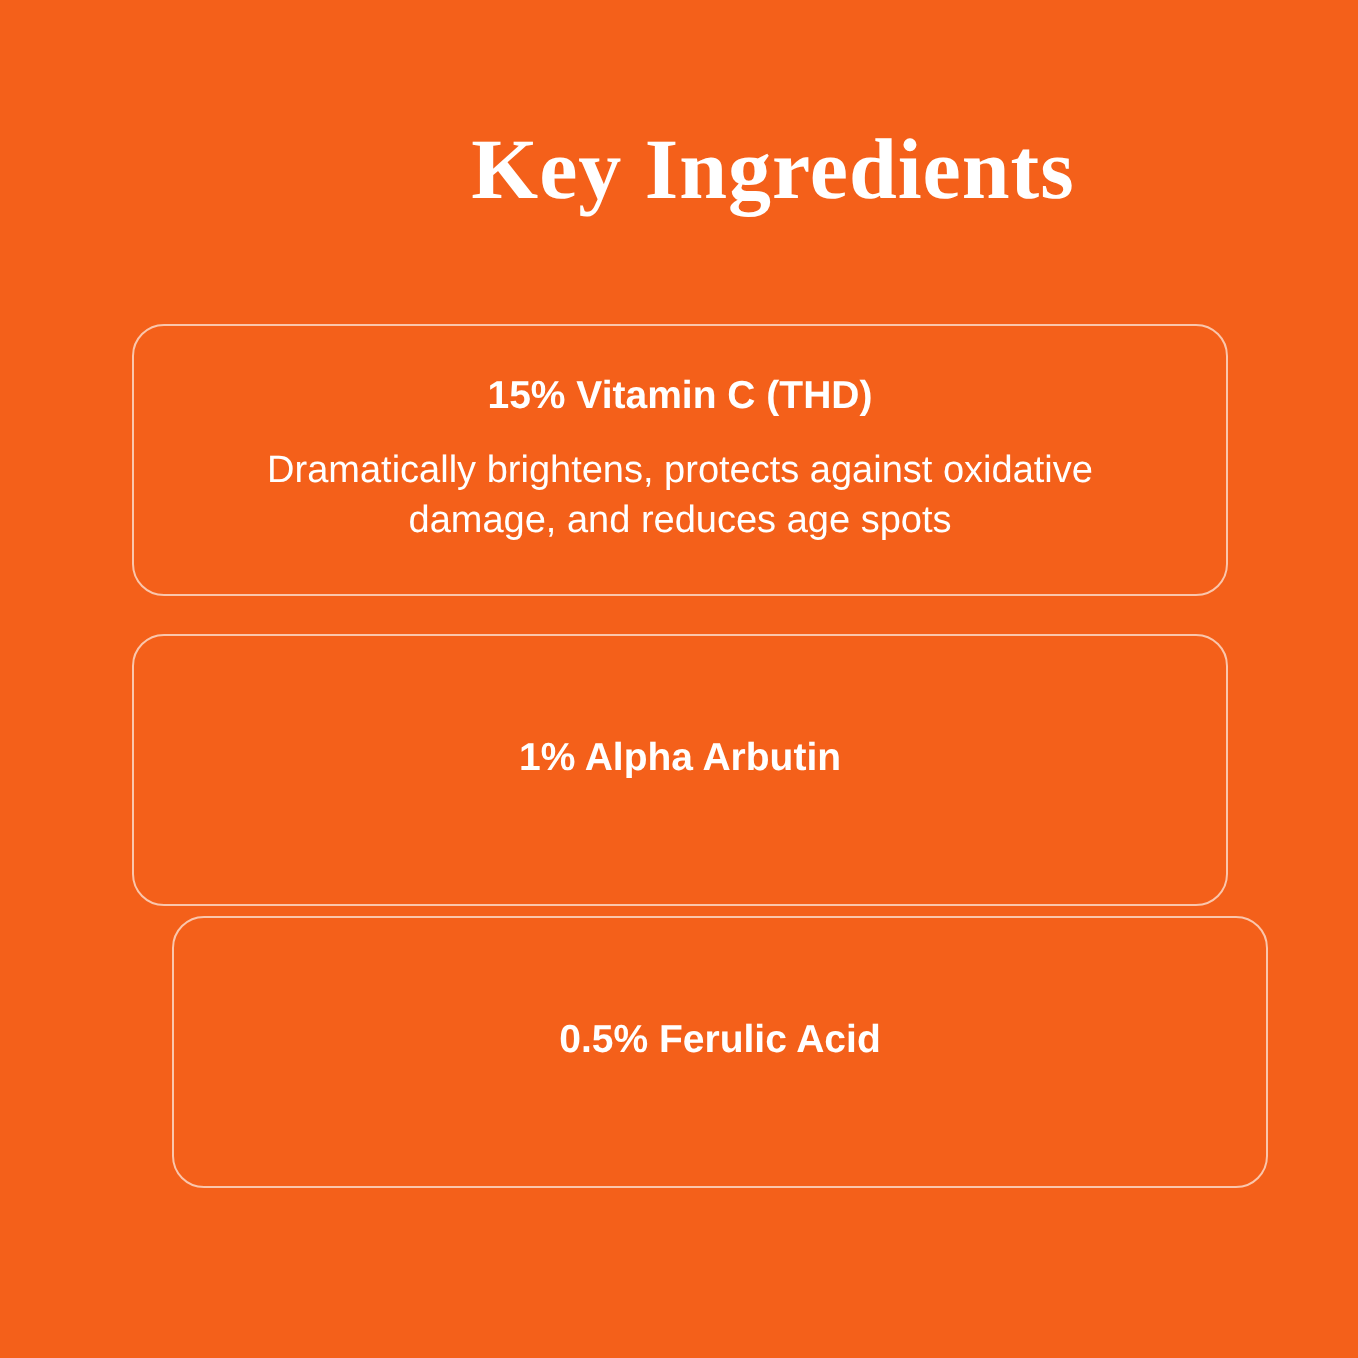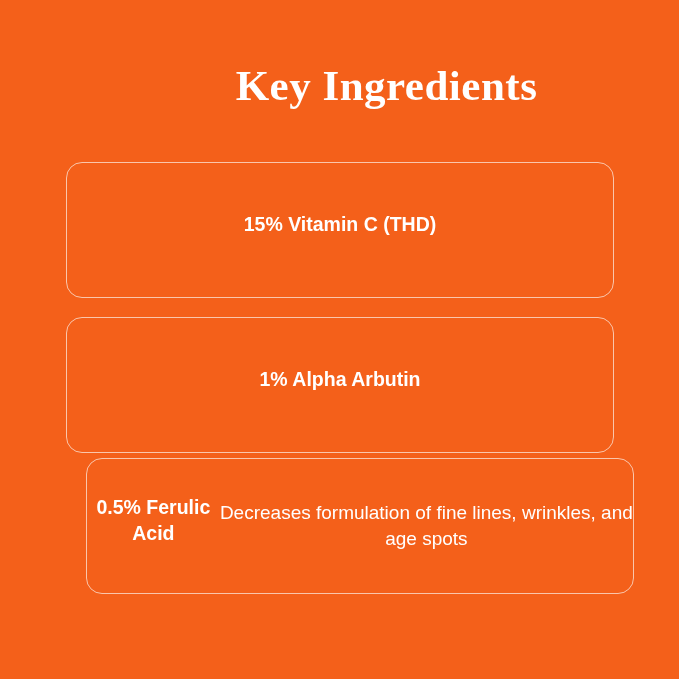--- a/index.html
+++ b/index.html
@@ -39,20 +39,21 @@
     top: 162px;
     left: 66px;
     width: 548px;
   }
   .card {
     box-sizing: border-box;
     border: 1px solid #FAC6AC;
     border-radius: 16px;
     width: 548px;
     display: flex;
+    flex-direction: column;
     align-items: center;
     justify-content: center;
     text-align: center;
     color: #FFFFFF;
   }
   .card-1 { height: 136px; margin-bottom: 19px; }
   .card-2 { height: 136px; margin-bottom: 5px; }
   .card-3 { height: 136px; margin-left: 20px; }
   .card-heading {
     font-size: 19.5px;
@@ -73,25 +74,25 @@
 <body>
 
 <div class="page">
 
   <div class="title">Key Ingredients</div>
 
   <div class="cards">
 
     <div class="card card-1">
       <div class="card-heading">15% Vitamin C (THD)</div>
+      <div class="card-body">Dramatically brightens, protects against oxidative damage, and reduces age spots</div>
     </div>
 
     <div class="card card-2">
       <div class="card-heading">1% Alpha Arbutin</div>
     </div>
 
     <div class="card card-3">
       <div class="card-heading">0.5% Ferulic Acid</div>
-      <div class="card-body">Decreases formulation of fine lines, wrinkles, and age spots</div>
     </div>
 
   </div>
 </div>
 
 </body></html>

